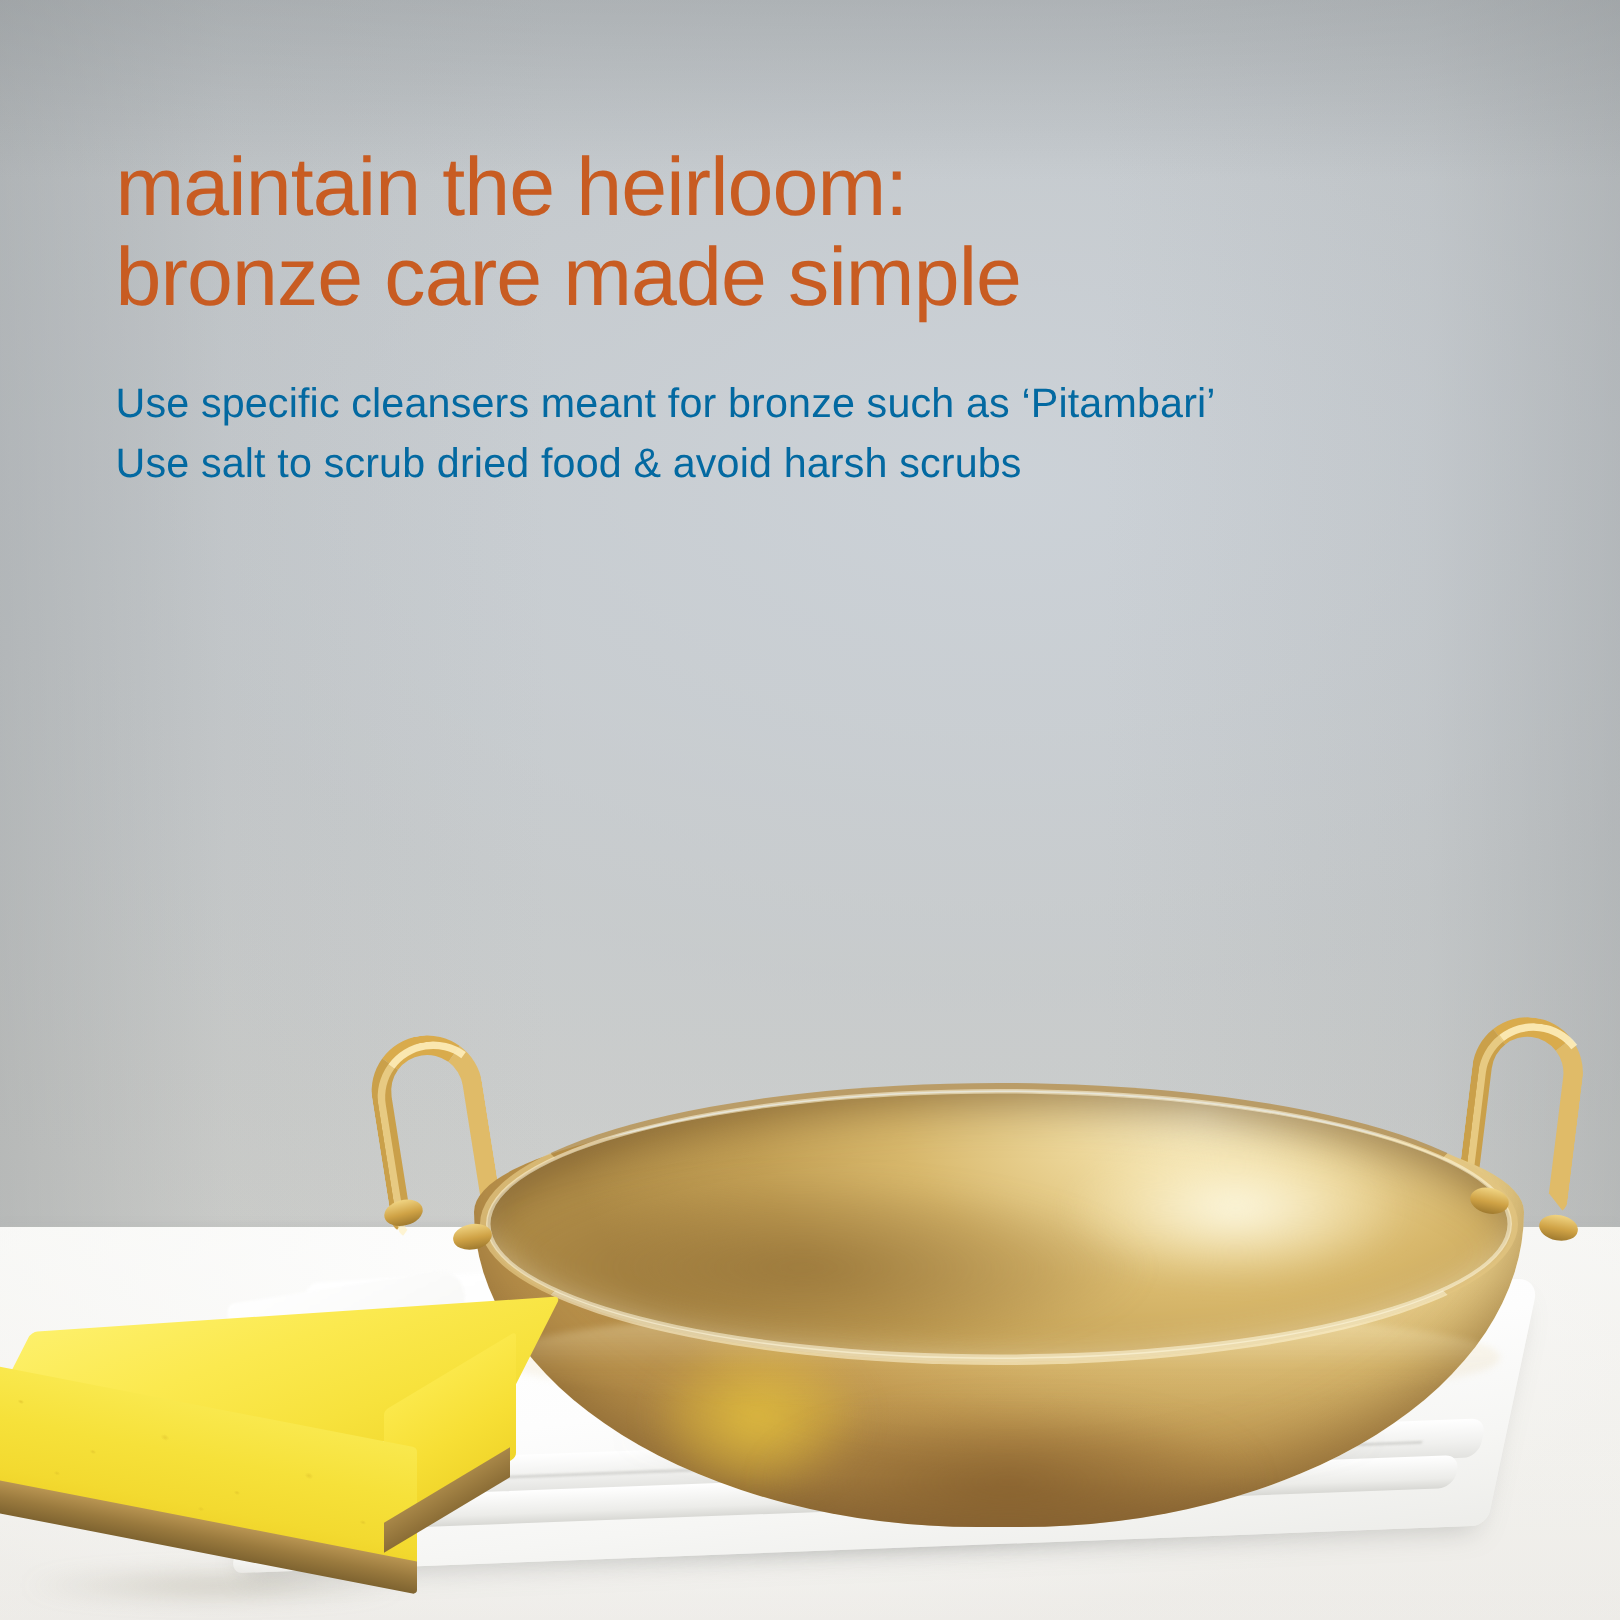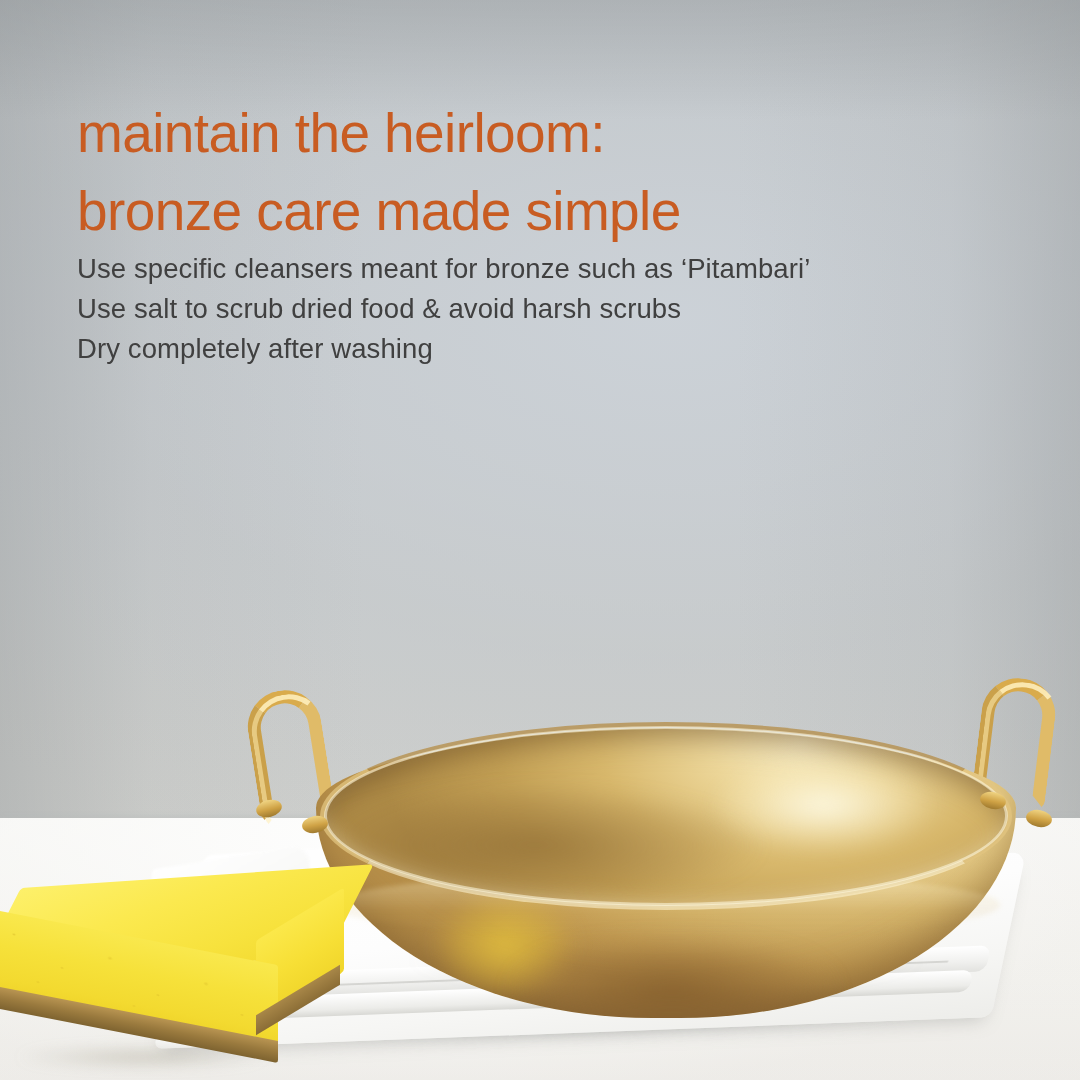--- a/index.html
+++ b/index.html
@@ -258,21 +258,21 @@
   .sponge-shadow {
     position:absolute; left:0px; top:168px; width:330px; height:26px;
     background:radial-gradient(50% 50% at 45% 50%, rgba(140,134,110,0.40) 0%, rgba(140,134,110,0) 78%);
     filter:blur(7px);
   }
 
   
   .headline {
     position:absolute; left:77px; top:94px;
     font-size:55px;
-    line-height:78px;
+    line-height:60px;
     font-weight:400;
     letter-spacing:-0.6px;
     white-space:pre-line;
   }
   .bodylist {
     position:absolute; left:77px; top:249px;
     font-size:27.5px;
     line-height:40px;
     font-weight:400;
     letter-spacing:0.1px;
@@ -337,19 +337,18 @@
     <div class="sponge-right"></div>
     <div class="sponge-front"></div>
     <div class="sponge-front-texture"></div>
     <div class="sponge-scour-r"></div>
     <div class="sponge-scour"></div>
   </div>
 
   <h1 class="headline" style="color: rgb(200, 92, 34);">maintain the heirloom:
 bronze care made simple</h1>
 
-  <div class="bodylist" style="color: #404040;">
+  <div class="bodylist" style="color: #0369a1;">
     <div>Use specific cleansers meant for bronze such as ‘Pitambari’</div>
     <div>Use salt to scrub dried food &amp; avoid harsh scrubs</div>
-    <div>Dry completely after washing</div>
   </div>
 
 </div>
 
 </body></html>

